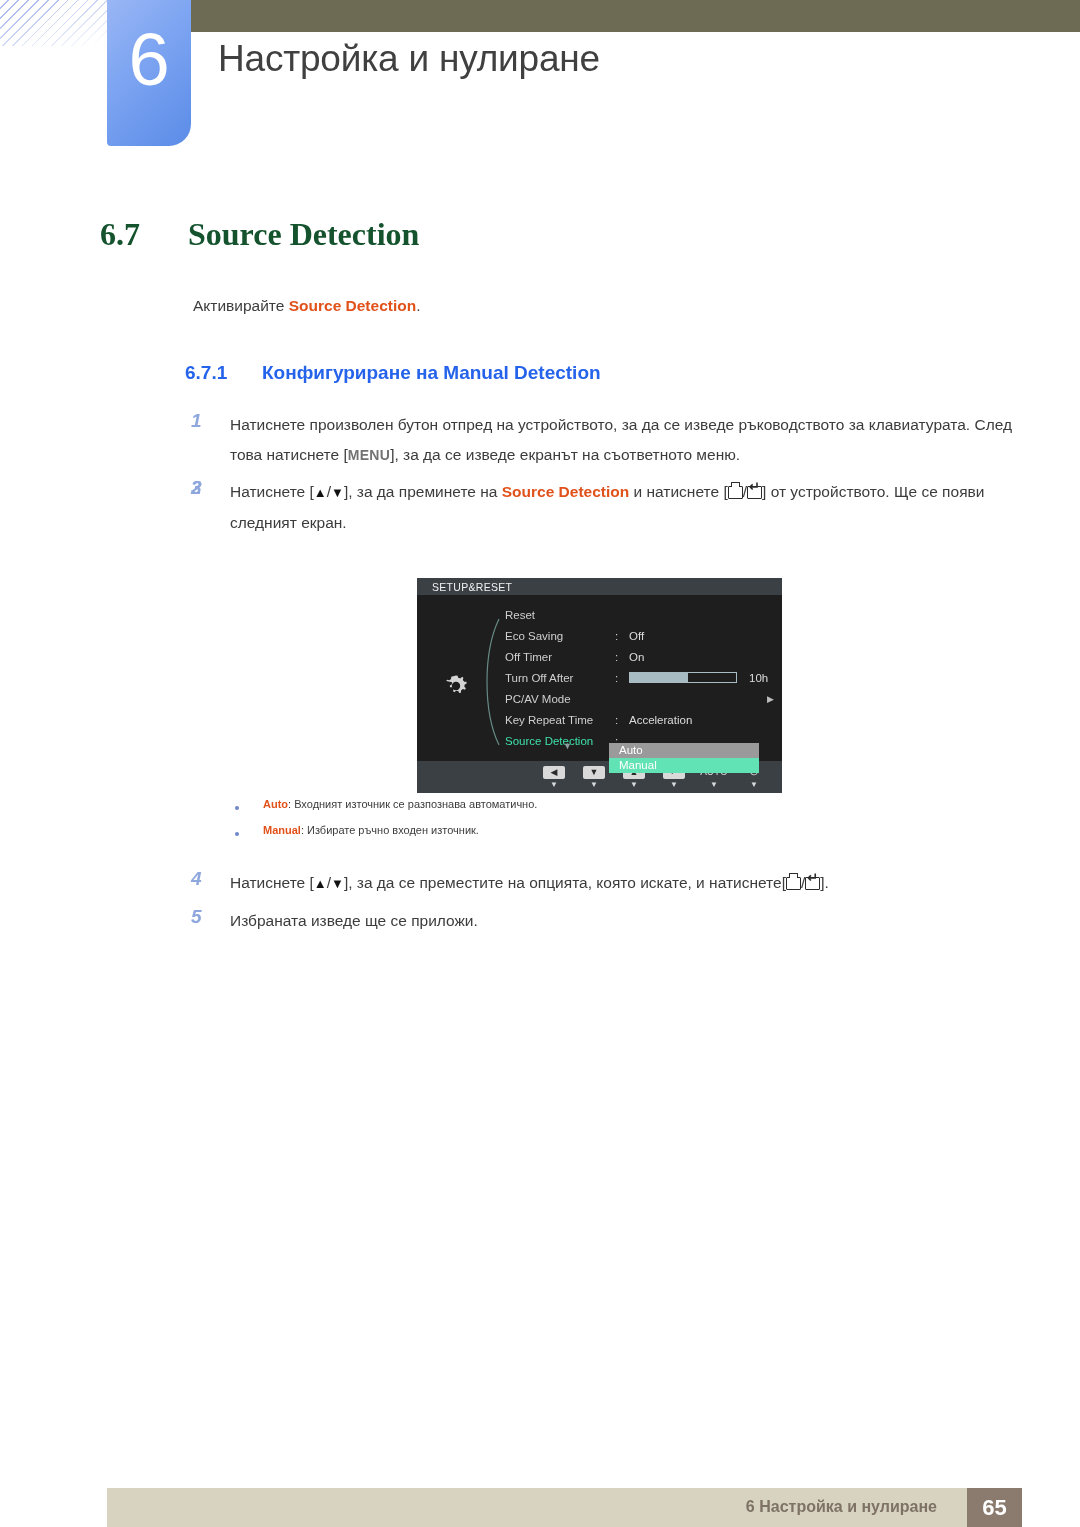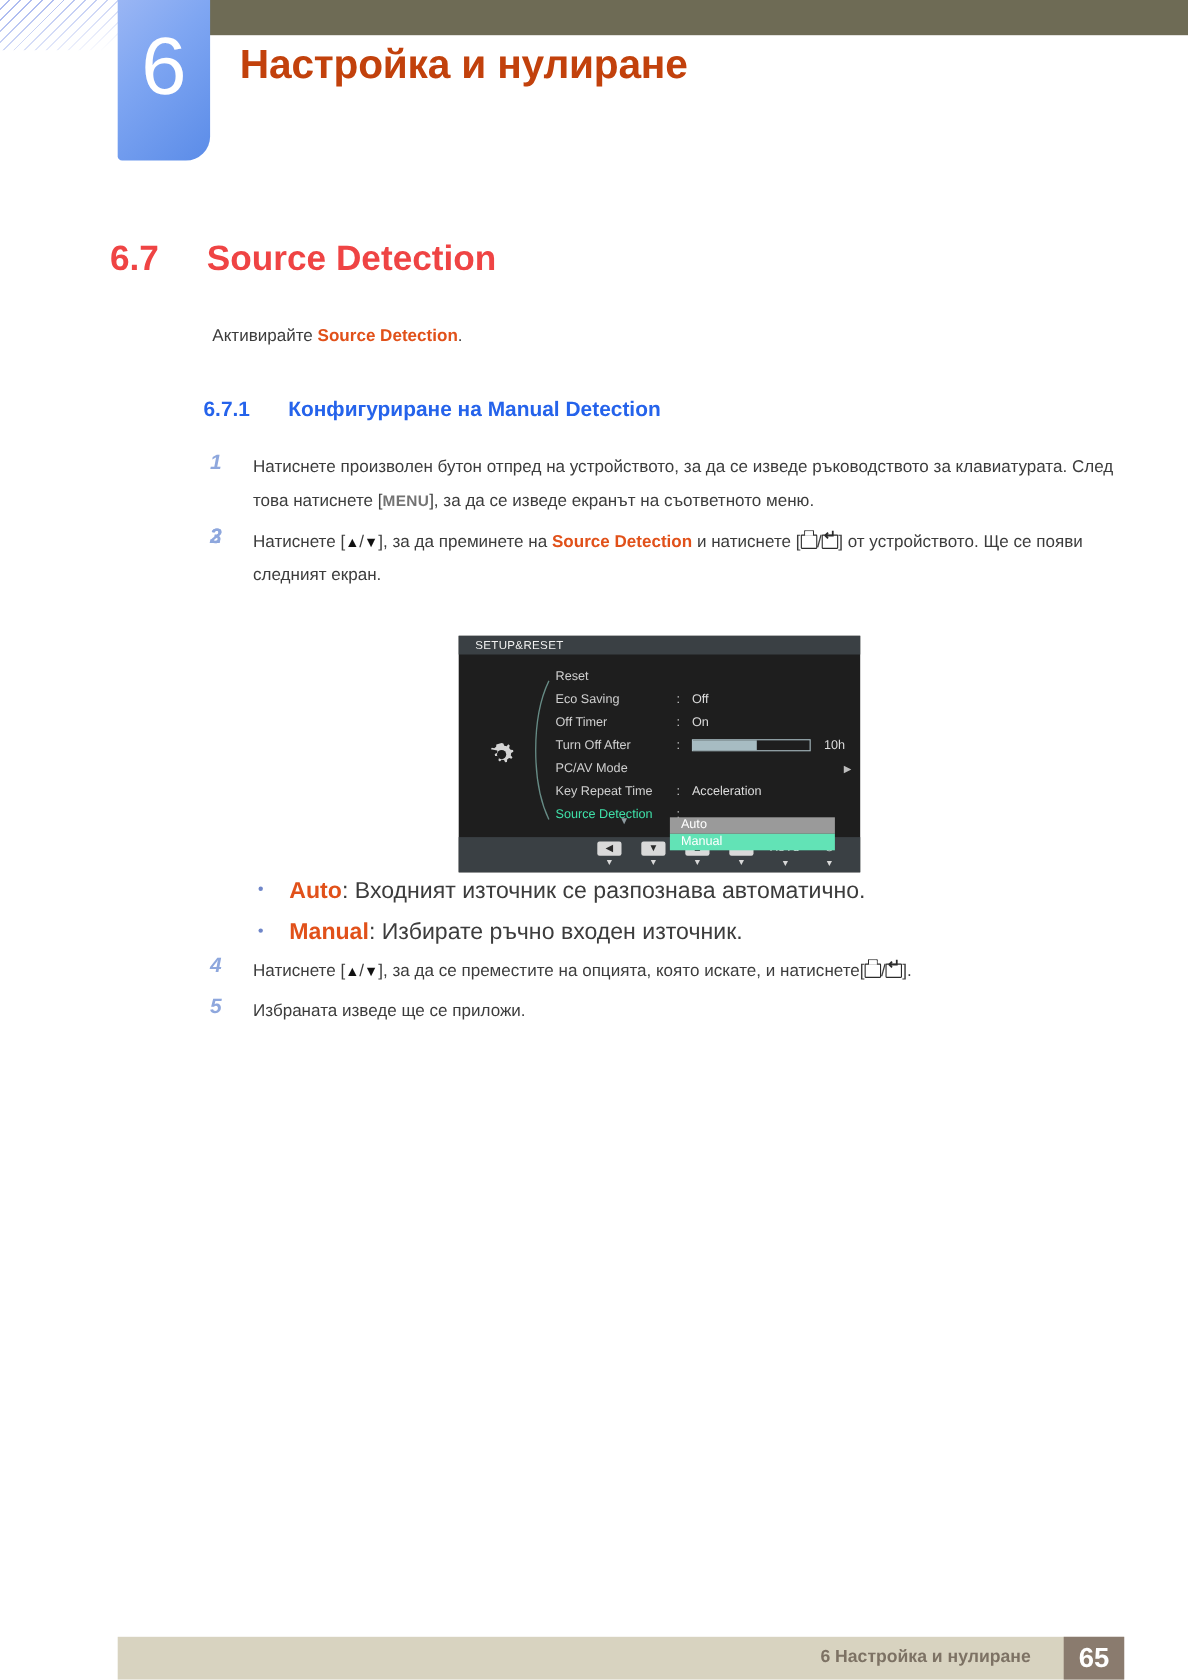--- a/index.html
+++ b/index.html
@@ -25,28 +25,28 @@
   }
   .hdr-chapnum {
     position: absolute; left: 107px; top: 0; width: 84px; height: 146px;
     background: linear-gradient(135deg, #9ab6f4 0%, #7fa6f2 38%, #5b8ce8 100%);
     border-bottom-left-radius: 4px; border-bottom-right-radius: 22px;
     color: #ffffff; font-size: 74px; line-height: 120px; text-align: center;
     font-weight: 400;
   }
   .hdr-title {
     position: absolute; left: 218px; top: 38px;
-    color: #c2410c; font-size: 37px; font-weight: bold; letter-spacing: -0.2px;
+    color: #404040; font-size: 37px; font-weight: normal; letter-spacing: -0.2px;
   }
 
   
   .sec-title {
     position: absolute; left: 100px; top: 216px;
-    color: #ef4444; font-size: 32px; font-weight: bold;
-    display: flex; align-items: flex-end;
+    color: #14532d; font-size: 32px; font-weight: bold;
+    display: flex; align-items: flex-end; font-family: Liberation Serif, serif;
   }
   .sec-title .num { width: 88px; display: inline-block; }
 
   .lead {
     position: absolute; left: 193px; top: 297px;
     font-size: 15.5px; color: #3c3c3c;
   }
   .lead b { color: #e1511a; font-weight: bold; }
 
   .sub-title {
@@ -79,21 +79,21 @@
   }
   .kbox.ret { }
   .kbox.ret::before {
     content: "\21B5"; position: absolute; left: 1px; top: -7px;
     font-size: 13px; color: #2b2b2b; line-height: 13px; font-weight: bold;
   }
   .tri { font-size: 13px; letter-spacing: 0; color: #111; }
 
   
   .bullets { position: absolute; left: 223px; top: 798px; width: 780px; }
-  .blt { position: relative; padding-left: 40px; margin-bottom: 14px; font-size: 21px; color: #3c3c3c; }
+  .blt { position: relative; padding-left: 40px; margin-bottom: 14px; font-size: 11px; color: #3c3c3c; }
   .blt::before {
     content: ""; position: absolute; left: 12px; top: 8px;
     width: 4px; height: 4px; background: #6f86c9; border-radius: 50%;
   }
   .blt b { color: #e1511a; font-weight: bold; }
 
   .steps2 { position: absolute; left: 185px; top: 868px; width: 830px; }
 
   
   .osd {
@@ -137,21 +137,21 @@
   .obtn .sub { display: block; color: #d9d9d9; font-size: 8px; line-height: 11px; }
 
   
   .footer { position: absolute; left: 107px; top: 1488px; width: 915px; height: 39px; background: #d8d3c0; }
   .footer-txt {
     position: absolute; right: 85px; top: 10px;
     color: #7d7264; font-size: 16px; font-weight: bold;
   }
   .footer-page {
     position: absolute; right: 0px; top: 0px; width: 55px; height: 39px;
-    background: #8a7b6e; color: #ffffff; font-size: 25px; font-weight: bold;
+    background: #8a7b6e; color: #ffffff; font-size: 22px; font-weight: bold;
     display: flex; align-items: center; justify-content: center;
   }
 </style>
 </head>
 <body>
 
 <div class="page">
 
   <div class="hdr-stripes"></div>
   <div class="hdr-olive"></div>

